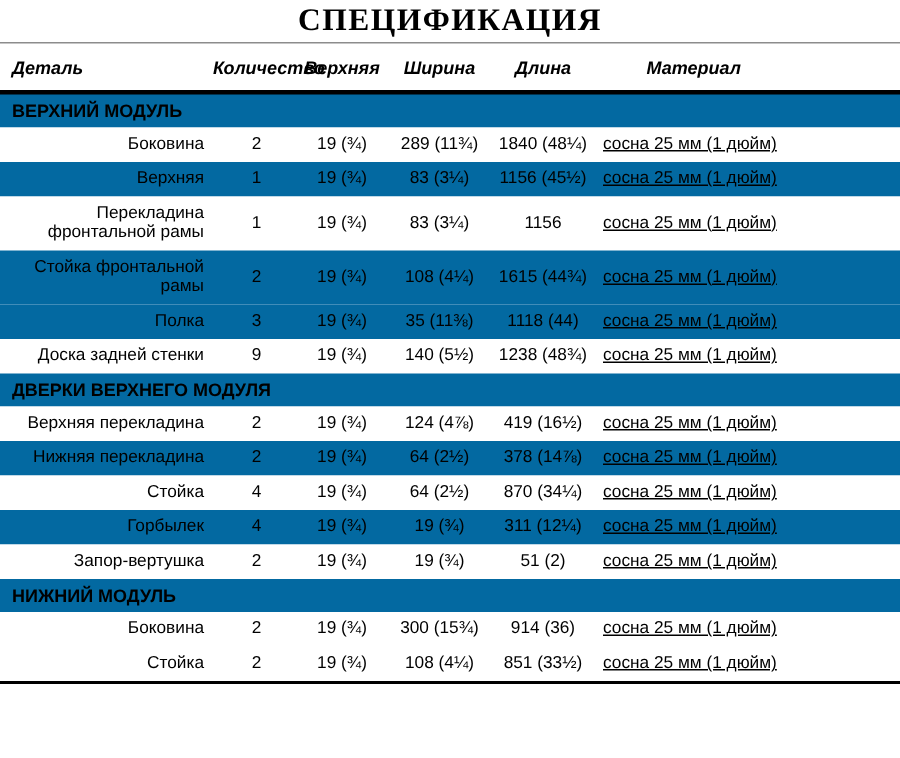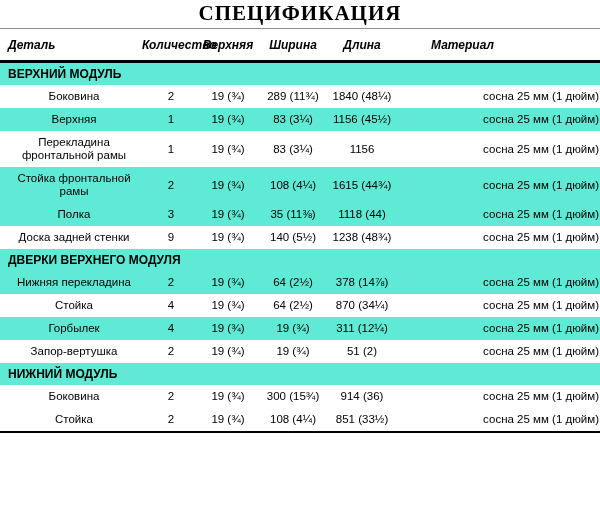--- a/index.html
+++ b/index.html
@@ -45,27 +45,27 @@
   thead th.col-material { text-align: left; padding-left: 37px; }
   tbody td {
     font-size: 11.5px;
     line-height: 13px;
     text-align: center;
     vertical-align: middle;
     padding: 5px 1px;
     white-space: nowrap;
   }
   tbody td.cell-detail {
-    text-align: center;
+    text-align: right;
     padding-left: 12px;
     padding-right: 6px;
     white-space: normal;
   }
-  tbody td.cell-material { text-align: right; padding-left: 8px; }
-  tr.gray { background: #5eead4; }
+  tbody td.cell-material { text-align: left; padding-left: 8px; text-decoration: underline; }
+  tr.gray { background: #0369a1; }
   tr.white { background: #ffffff; }
   tr.section-row td {
     font-weight: bold;
     font-size: 12px;
     line-height: 14px;
     text-align: left;
     padding: 4px 8px;
     white-space: normal;
   }
 </style>
@@ -143,20 +143,28 @@
           <td class="cell-detail">Доска задней стенки</td>
           <td class="cell-qty">9</td>
           <td class="cell-thick">19 (¾)</td>
           <td class="cell-width">140 (5½)</td>
           <td class="cell-length">1238 (48¾)</td>
           <td class="cell-material">сосна 25 мм (1 дюйм)</td>
         </tr>
         <tr class="section-row gray">
           <td colspan="6">ДВЕРКИ ВЕРХНЕГО МОДУЛЯ</td>
         </tr>
+        <tr class="white">
+          <td class="cell-detail">Верхняя перекладина</td>
+          <td class="cell-qty">2</td>
+          <td class="cell-thick">19 (¾)</td>
+          <td class="cell-width">124 (4⅞)</td>
+          <td class="cell-length">419 (16½)</td>
+          <td class="cell-material">сосна 25 мм (1 дюйм)</td>
+        </tr>
         <tr class="gray">
           <td class="cell-detail">Нижняя перекладина</td>
           <td class="cell-qty">2</td>
           <td class="cell-thick">19 (¾)</td>
           <td class="cell-width">64 (2½)</td>
           <td class="cell-length">378 (14⅞)</td>
           <td class="cell-material">сосна 25 мм (1 дюйм)</td>
         </tr>
         <tr class="white">
           <td class="cell-detail">Стойка</td>

